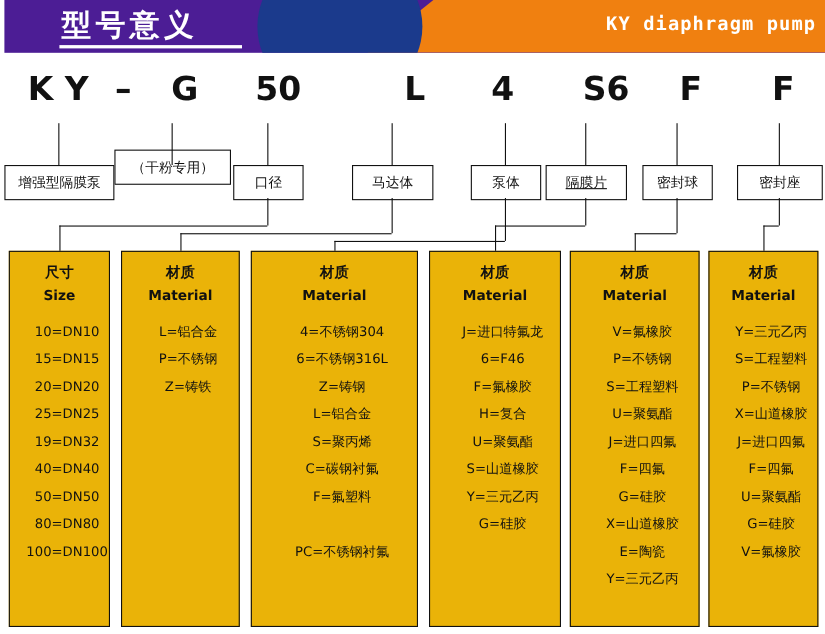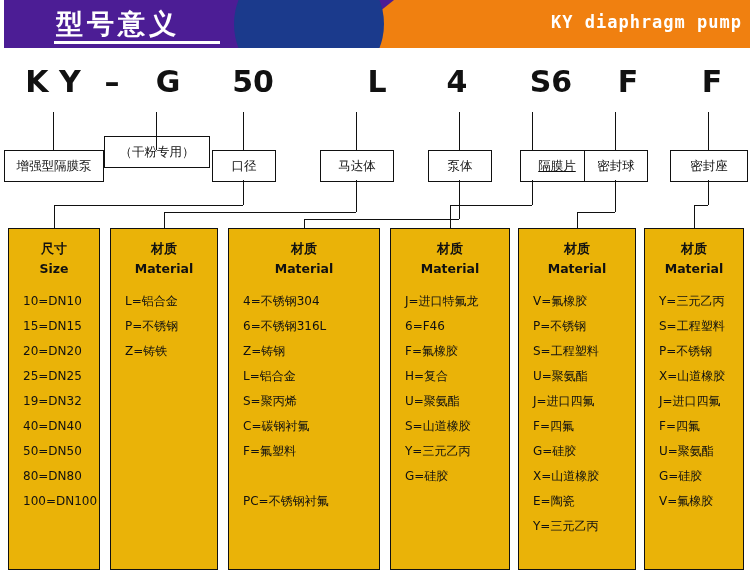--- a/index.html
+++ b/index.html
@@ -70,21 +70,21 @@
     background:#eab308;
     box-sizing:border-box;
   }
   .col-head{
     text-align:center;font-size:13px;color:#111;font-weight:bold;
     padding-top:10px;line-height:20px;
   }
   .col-head .en{font-weight:bold;font-size:12.5px;letter-spacing:0px;}
   .col-list{padding:10px 0 0 14px;}
   .col-list div{
-    font-size:12px;color:#111;line-height:25px;white-space:nowrap;
+    font-size:12px;color:#111;line-height:25px;white-space:nowrap;text-align:center;
   }
 </style>
 </head>
 <body>
 
 <div class="header">
   <div class="orange"></div>
   <div class="blue-curve"></div>
   <div class="title-cn">型号意义</div>
   <div class="title-underline"></div>
@@ -107,21 +107,21 @@
     <div class="lbl-box" style="left: 4px; top: 150px; width: 98px;">增强型隔膜泵</div>
     <div class="vline" style="left: 53px; top: 112px; height: 38px;"></div>
     <div class="lbl-box" style="left: 104px; top: 136px; width: 104px;">（干粉专用）</div>
     <div class="vline" style="left: 156px; top: 112px; height: 38px;"></div>
     <div class="lbl-box" style="left: 212px; top: 150px; width: 62px;">口径</div>
     <div class="vline" style="left: 243px; top: 112px; height: 38px;"></div>
     <div class="lbl-box" style="left: 320px; top: 150px; width: 72px;">马达体</div>
     <div class="vline" style="left: 356px; top: 112px; height: 38px;"></div>
     <div class="lbl-box" style="left: 428px; top: 150px; width: 62px;">泵体</div>
     <div class="vline" style="left: 459px; top: 112px; height: 38px;"></div>
-    <div class="lbl-box" style="left: 520px; top: 150px; width: 72px; text-decoration: underline;">隔膜片</div>
+    <div class="lbl-box" style="left: 496px; top: 150px; width: 72px; text-decoration: underline;">隔膜片</div>
     <div class="vline" style="left: 532px; top: 112px; height: 38px;"></div>
     <div class="lbl-box" style="left: 584px; top: 150px; width: 62px;">密封球</div>
     <div class="vline" style="left: 615px; top: 112px; height: 38px;"></div>
     <div class="lbl-box" style="left: 670px; top: 150px; width: 76px;">密封座</div>
     <div class="vline" style="left: 708px; top: 112px; height: 38px;"></div>
     <div class="col-box" style="left: 8px; top: 228px; width: 92px; height: 342px;">
       <div class="col-head">
         <div>尺寸</div>
         <div class="en">Size</div>
       </div>

